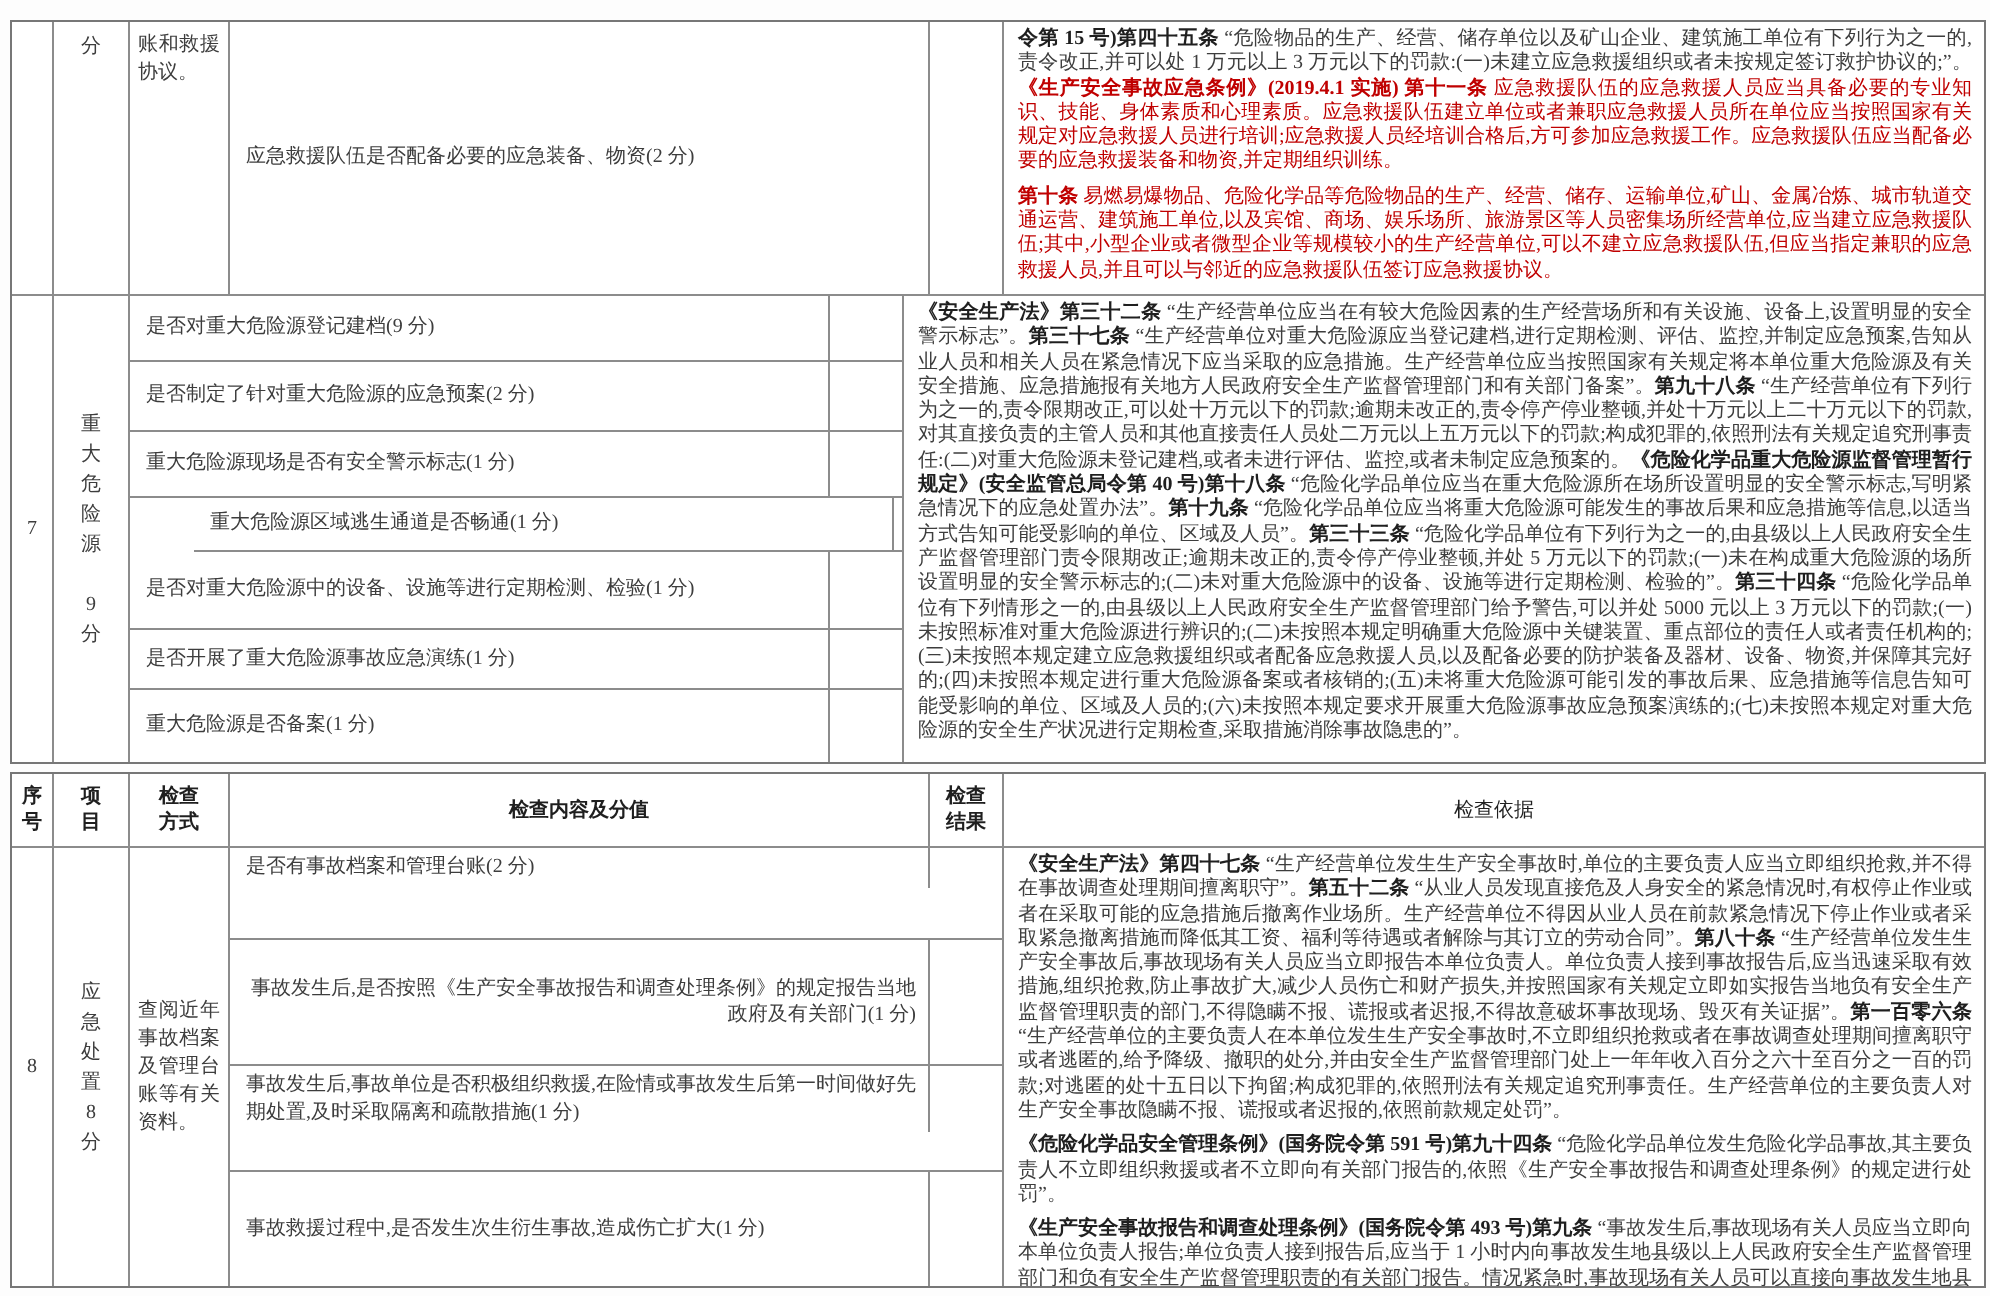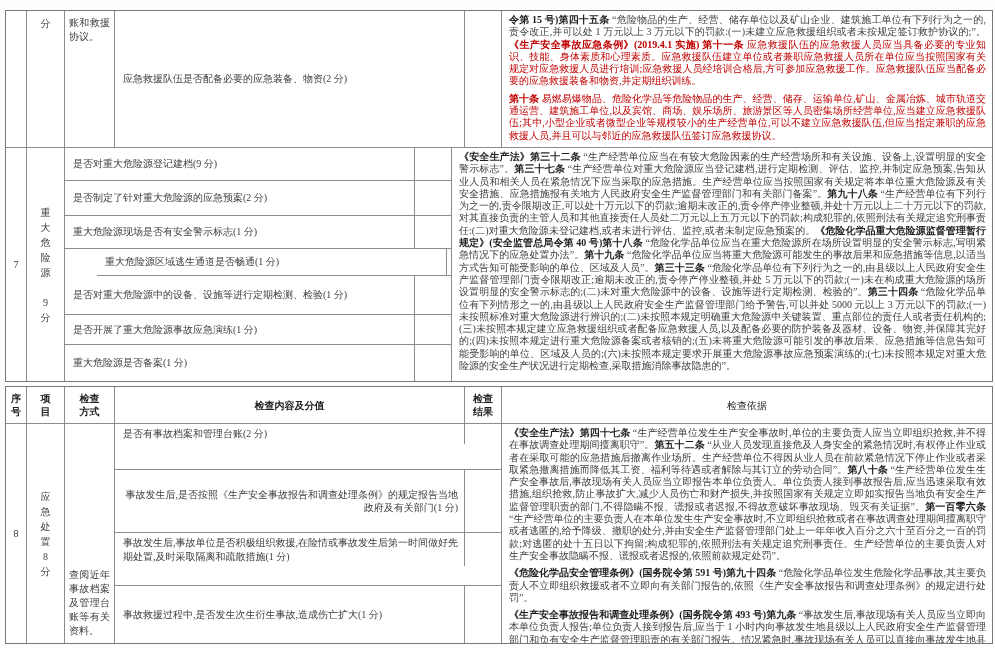--- a/index.html
+++ b/index.html
@@ -159,21 +159,21 @@
     </div>
 
     <div class="trow row-8">
       <div class="cell c-no">8</div>
       <div class="cell c-item v-center">应
 急
 处
 置
 8
 分</div>
-      <div class="cell c-method" style="display:flex;align-items:flex-end;">
+      <div class="cell c-method" style="display:flex;align-items:center;">
         <span class="jspan">查阅近年事故档案及管理台账等有关资料。</span>
       </div>
       <div class="c-sub">
         <div class="subrow">
           <div class="c-content">是否有事故档案和管理台账(2 分)</div>
           <div class="c-result"></div>
         </div>
         <div class="subrow">
           <div class="c-content">事故发生后,是否按照《生产安全事故报告和调查处理条例》的规定报告当地政府及有关部门(1 分)</div>
           <div class="c-result"></div>

